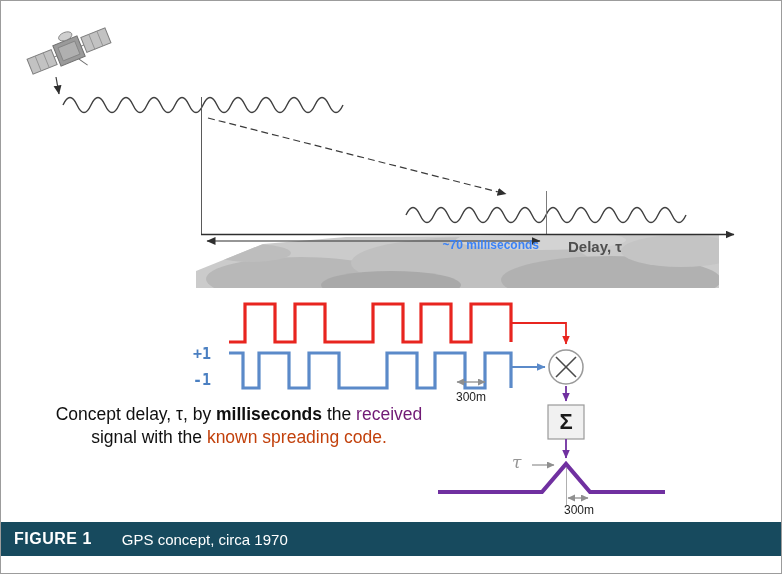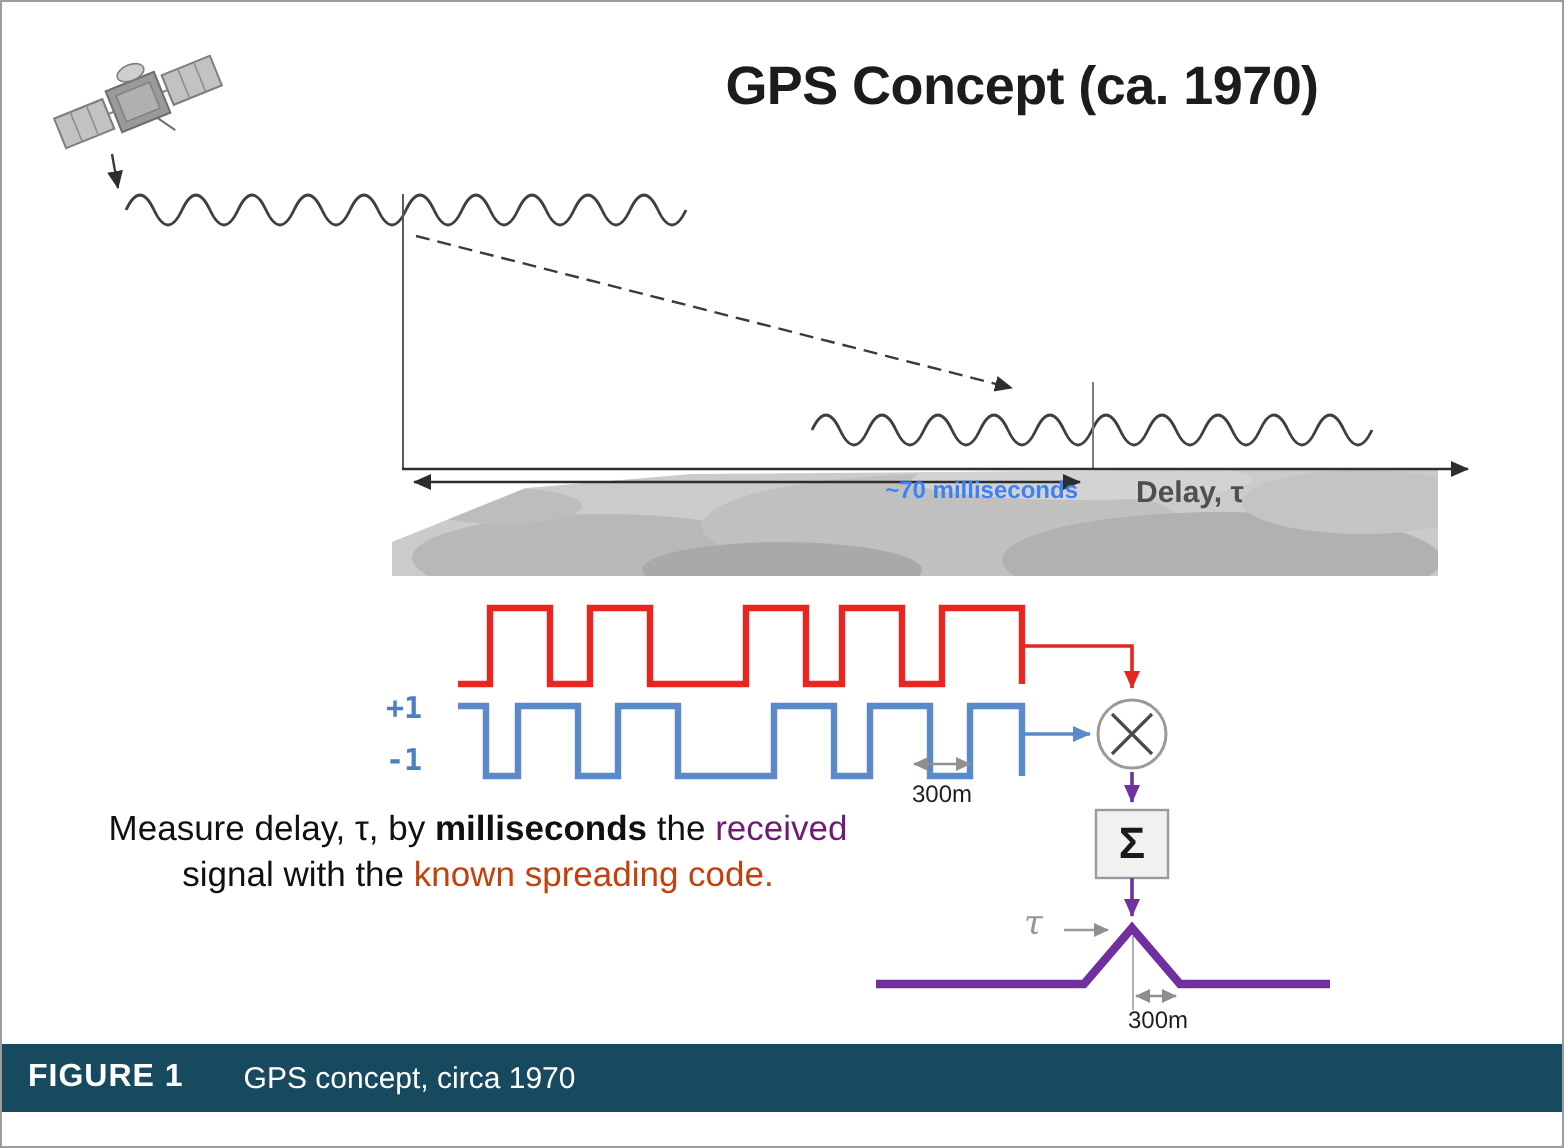--- a/index.html
+++ b/index.html
@@ -122,35 +122,34 @@
 
     <line x1="565.5" y1="467" x2="565.5" y2="504" stroke="#b0b0b0" stroke-width="1"></line>
 
     <path d="M437 491 H541 L565 463 L589 491 H664" fill="none" stroke="#7030a0" stroke-width="4.2" stroke-linejoin="miter"></path>
 
     <path d="M531 464 H553" fill="none" stroke="#9a9a9a" stroke-width="1.3" marker-end="url(#mGray)"></path>
 
     <path d="M567 497 H587" fill="none" stroke="#8f8f8f" stroke-width="1.3" marker-start="url(#mGray)" marker-end="url(#mGray)"></path>
   </svg>
 
-  <div class="ov t-title">GPS Concept (ca. 1970)</div>
 
   <div class="ov t-70ms">~70 milliseconds</div>
   <div class="ov t-delay">Delay, τ</div>
 
   <div class="ov t-plus">+1</div>
   <div class="ov t-minus">-1</div>
   <div class="ov t-chip300">300m</div>
 
   <div class="ov t-sigma">Σ</div>
   <div class="ov t-tau">τ</div>
   <div class="ov t-peak300">300m</div>
 
   <div class="ov explain">
-    <span>Measure delay, τ, by </span><span class="b">milliseconds</span><span> the </span><span class="red">received</span><br>
+    <span>Concept delay, τ, by </span><span class="b">milliseconds</span><span> the </span><span class="red">received</span><br>
     <span>signal with the </span><span class="blue">known spreading code.</span>
   </div>
 
   <div class="caption-bar">
     <span class="cap-label">FIGURE 1</span>
     <span class="cap-text">GPS concept, circa 1970</span>
   </div>
 
 </div>
 

